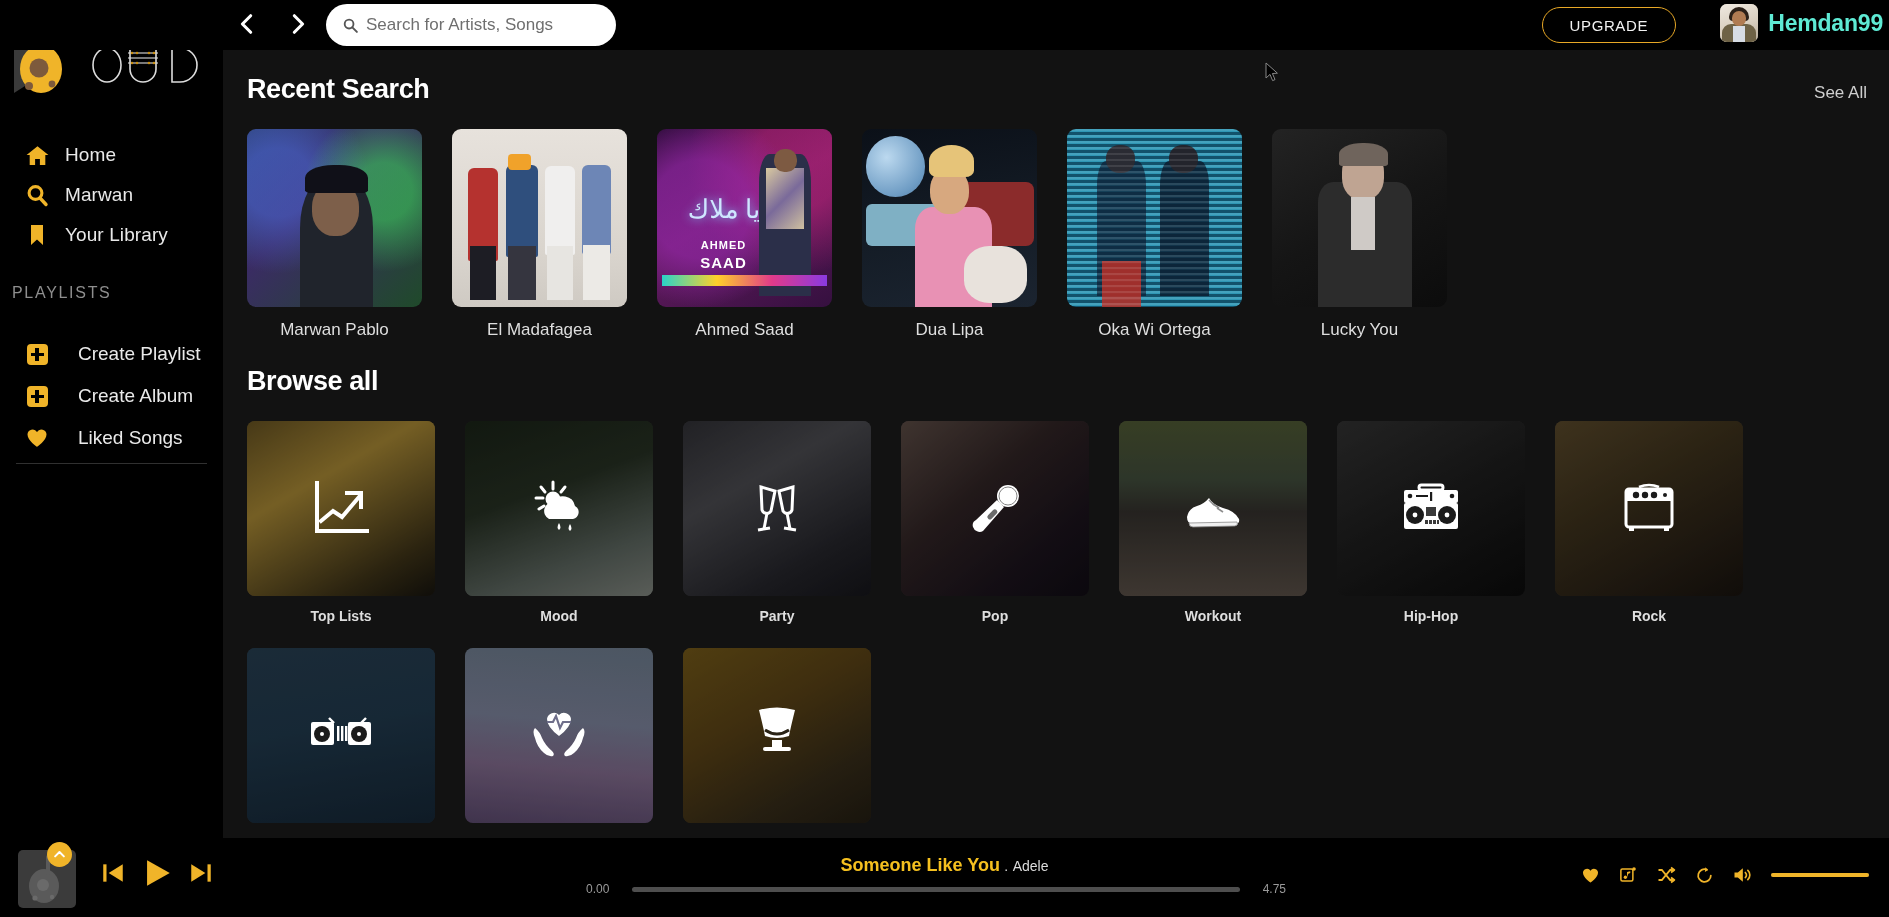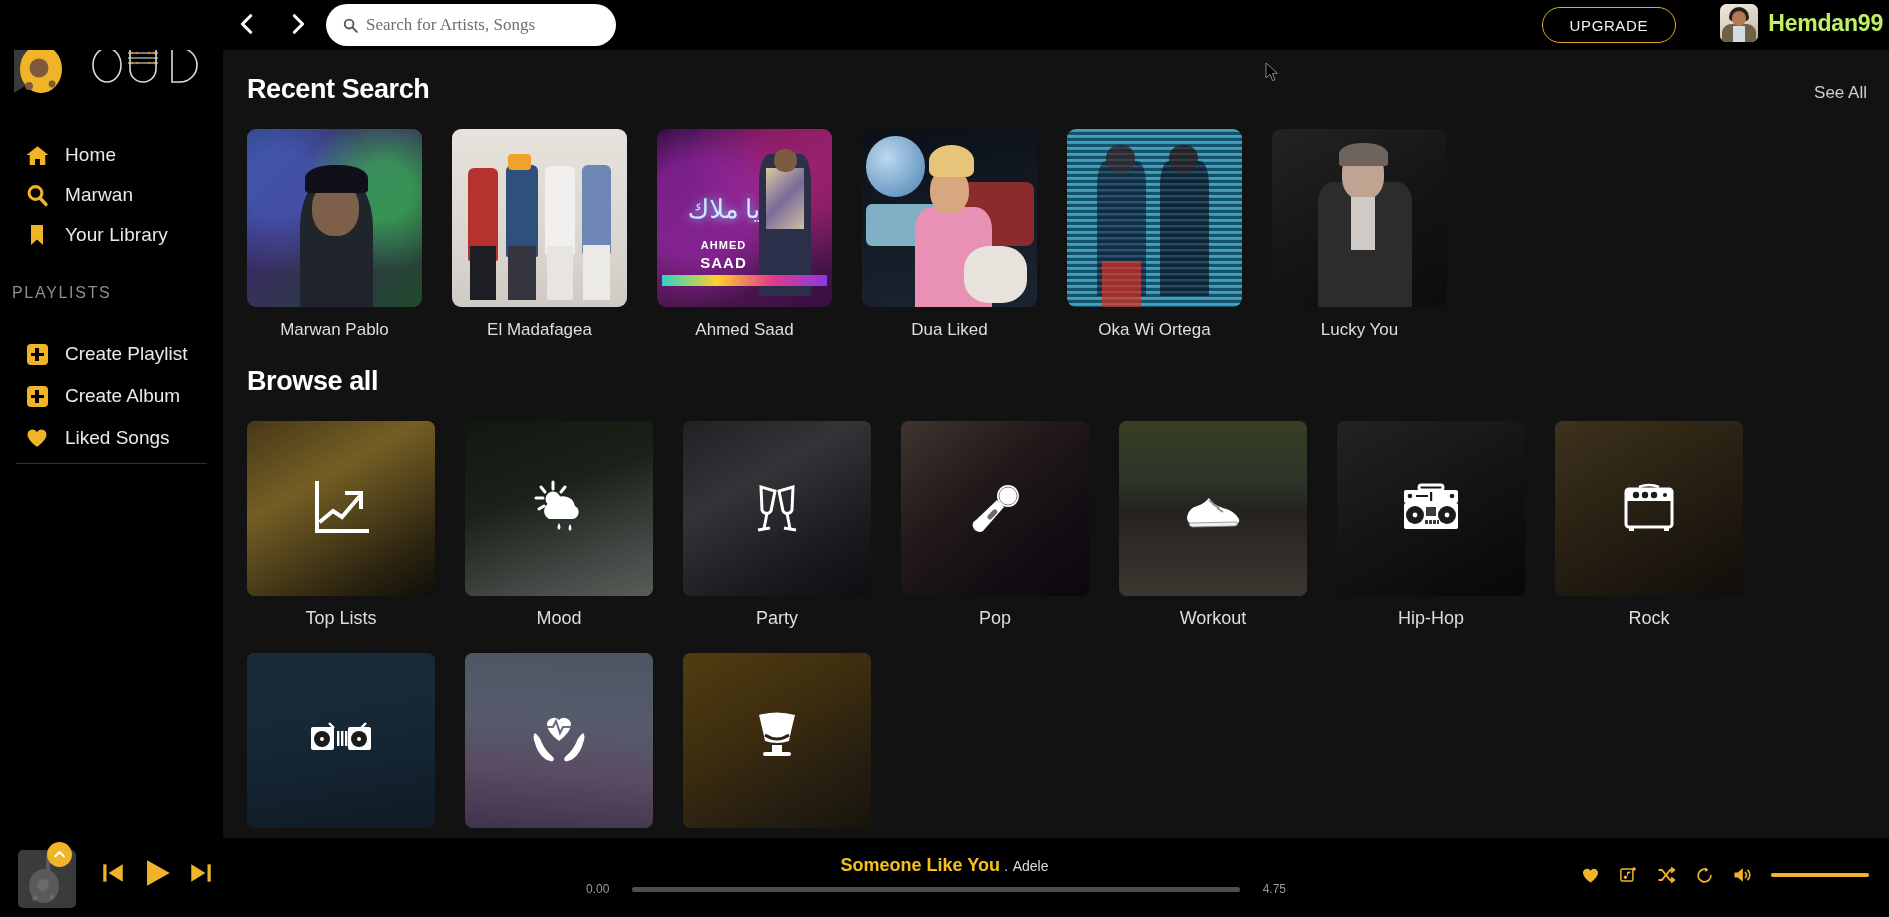--- a/index.html
+++ b/index.html
@@ -56,21 +56,21 @@
   .searchbox .mag {
     width: 17px; height: 17px;
     flex: 0 0 auto;
     margin-right: 7px;
     margin-top: 1px;
   }
   .searchbox input {
     border: none;
     outline: none;
     background: transparent;
-    font-family: Liberation Serif, serif;
+    font-family: Liberation Sans, sans-serif;
     font-size: 17px;
     color: #222;
     width: 230px;
   }
   .searchbox input::placeholder { color: #6f6f6f; }
 
   .upgrade-btn {
     position: absolute;
     right: 213px; top: 7px;
     height: 36px;
@@ -101,21 +101,21 @@
     position: relative;
     background: #cbbfae;
     flex: 0 0 auto;
   }
   .avatar .bg     { position:absolute; inset:0; background:linear-gradient(160deg,#efe9e0 0%,#d9cfc0 55%,#b8ad9c 100%); }
   .avatar .hair   { position:absolute; left:9px; top:3px; width:20px; height:14px; border-radius:10px 10px 4px 4px; background:#2b2018; }
   .avatar .face   { position:absolute; left:12px; top:7px; width:14px; height:15px; border-radius:7px; background:#b07b52; }
   .avatar .body   { position:absolute; left:2px; bottom:0; width:34px; height:18px; border-radius:9px 9px 0 0; background:#6e6246; }
   .avatar .shirt  { position:absolute; left:13px; bottom:0; width:12px; height:16px; background:#d7dce4; }
   .username {
-    color: #bef264;
+    color: #5eead4;
     font-size: 23px;
     font-weight: 700;
     letter-spacing: -0.2px;
     white-space: nowrap;
   }
 
   
   .sidebar {
     position: absolute;
     left: 0; top: 0;
@@ -162,20 +162,21 @@
     letter-spacing: 1.7px;
   }
 
   .pl-list { position: absolute; left: 0; top: 333px; width: 223px; }
   .pl-item {
     display: flex;
     align-items: center;
     height: 42px;
     padding-left: 24px;
     cursor: pointer;
+    gap: 13px;
   }
   .pl-item .ic {
     width: 26px; height: 26px;
     flex: 0 0 auto;
     display: flex; align-items: center; justify-content: center;
     margin-right: 15px;
   }
   .pl-item .lbl {
     color: #eaeaea;
     font-size: 19px;
@@ -265,21 +266,22 @@
     position: absolute;
     left: 50%; top: 50%;
     transform: translate(-50%,-50%);
     width: 76px; height: 76px;
     display: flex; align-items: center; justify-content: center;
   }
   .browse-card .cap {
     margin-top: 12px;
     text-align: center;
     color: #dedede;
-    font-size: 18px;
+    font-size: 14px;
+    font-weight: bold;
   }
 
   
   .ph { position: absolute; inset: 0; }
 
   
   .player {
     position: absolute;
     left: 0; bottom: 0;
     width: 1889px; height: 79px;
@@ -598,21 +600,21 @@
         <div class="art">
           <div class="ph" style="background:linear-gradient(170deg,#0b1018 0%,#141c26 55%,#1b2430 100%);"></div>
           <div style="position:absolute;left:2%;top:4%;width:34%;height:34%;border-radius:50%;background:radial-gradient(circle at 35% 35%,#bcd9ef,#6e9cc4 70%,#4f7ba3);"></div>
           <div style="position:absolute;left:2%;top:42%;width:50%;height:24%;background:#7fb0c4;border-radius:6px;"></div>
           <div style="position:absolute;left:52%;top:30%;width:46%;height:36%;background:#8b2b2b;border-radius:8px;"></div>
           <div style="position:absolute;left:30%;top:44%;width:44%;height:56%;background:#e891b4;border-radius:22% 22% 0 0;"></div>
           <div style="position:absolute;left:39%;top:22%;width:22%;height:26%;background:#d7a87f;border-radius:46%;"></div>
           <div style="position:absolute;left:38%;top:9%;width:26%;height:18%;background:#e6c479;border-radius:50% 50% 20% 20%;"></div>
           <div style="position:absolute;left:58%;top:66%;width:36%;height:32%;background:#e8e2dc;border-radius:40%;"></div>
         </div>
-        <div class="cap">Dua Liked</div>
+        <div class="cap">Dua Lipa</div>
       </div>
 
       <div class="recent-card">
         <div class="art">
           <div class="ph" style="background:repeating-linear-gradient(180deg,#2f97b5 0 3px,#12526b 3px 6px);"></div>
           <div style="position:absolute;left:17%;top:18%;width:28%;height:76%;background:rgba(12,30,52,0.72);border-radius:18% 18% 0 0;"></div>
           <div style="position:absolute;left:22%;top:9%;width:17%;height:16%;background:#2a2b33;border-radius:45%;"></div>
           <div style="position:absolute;left:20%;top:74%;width:22%;height:26%;background:rgba(185,48,40,0.85);"></div>
           <div style="position:absolute;left:53%;top:18%;width:28%;height:76%;background:rgba(10,24,44,0.78);border-radius:18% 18% 0 0;"></div>
           <div style="position:absolute;left:58%;top:9%;width:17%;height:16%;background:#23242c;border-radius:45%;"></div>

